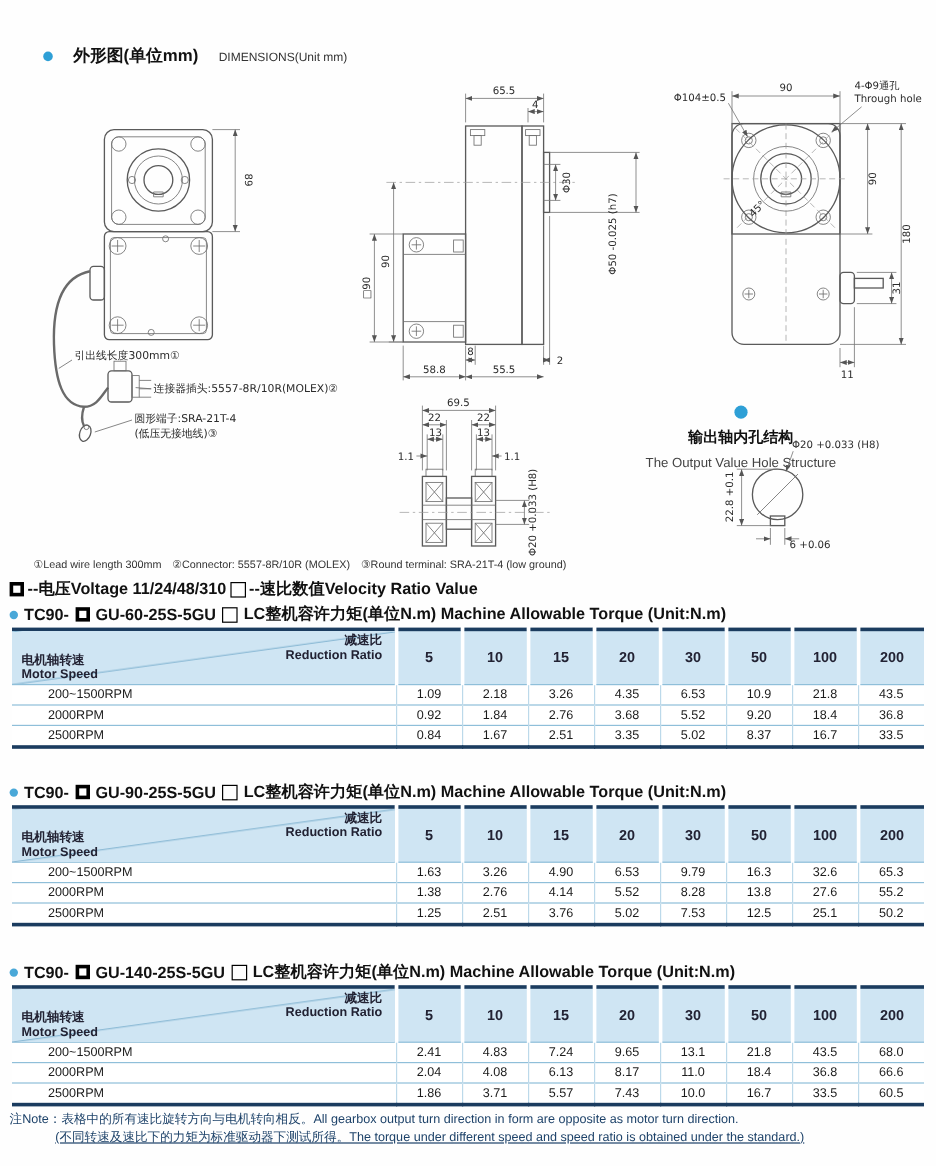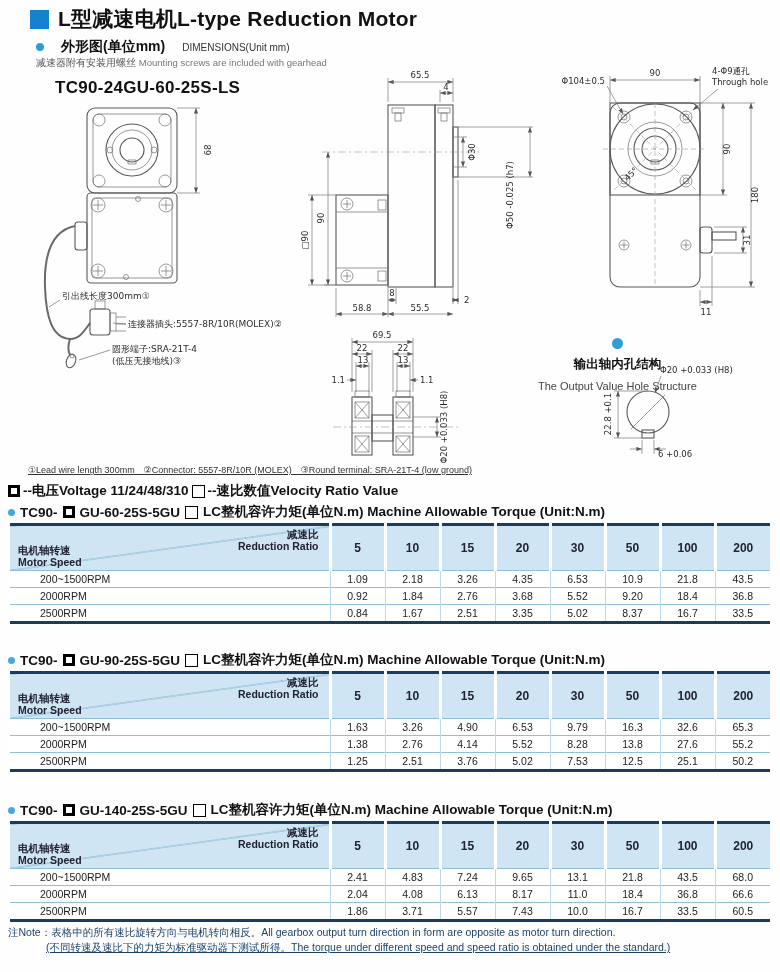--- a/index.html
+++ b/index.html
@@ -27,21 +27,21 @@
   .dash{stroke:#9a9a9a;stroke-width:0.6;fill:none;stroke-dasharray:5 3;}
   text.dt{font-size:8.5px;fill:#2b2b2b;font-family:"DejaVu Sans",sans-serif;}
   text.lbl{font-size:9px;fill:#2b2b2b;font-family:"DejaVu Sans",sans-serif;}
   .wire{fill:none;stroke:#6a6a6a;stroke-width:2;}
 
   .shaft-sec-head{position:absolute;left:538px;top:338px;display:flex;align-items:center;gap:7px;flex-direction:column;}
   .shaft-sec-head .dot-bullet{width:11px;height:11px;}
   .shaft-zh{font-size:12.5px;font-weight:bold;}
   .shaft-en{font-size:11px;color:#444;}
 
-  .footnote{position:absolute;left:28px;top:464px;font-size:9px;color:#333;text-decoration:underline;}
+  .footnote{position:absolute;left:28px;top:464px;font-size:9px;color:#333;}
 
   .legend{position:absolute;left:8px;top:482px;font-size:13.5px;font-weight:bold;display:flex;align-items:center;gap:3px;}
   .sq-filled{display:inline-block;width:12px;height:12px;background:#000;position:relative;flex:none;}
   .sq-filled::after{content:"";position:absolute;left:3px;top:3px;right:3px;bottom:3px;background:#fff;}
   .sq-open{display:inline-block;width:11px;height:11px;border:1.5px solid #000;flex:none;}
 
   .tbl-title{position:absolute;left:8px;display:flex;align-items:center;gap:5px;font-size:13.5px;font-weight:bold;}
   .tbl-title .dot-bullet{width:7px;height:7px;background:#4aa8d8;}
   .torque-table{position:absolute;left:10px;width:760px;border-collapse:collapse;table-layout:fixed;
     border-top:3px solid #1b3c5f;border-bottom:3px solid #1b3c5f;}
@@ -64,35 +64,26 @@
 <div class="page">
 
   <svg width="0" height="0" style="position:absolute">
     <defs>
       <marker id="arr" markerWidth="9" markerHeight="8" refX="8" refY="3" orient="auto-start-reverse">
         <path d="M0,0 L8,3 L0,6 z" fill="#555"></path>
       </marker>
     </defs>
   </svg>
 
-  <div class="title-row">
-    <span class="blue-sq"></span>
-    <span class="page-title">L型减速电机L-type Reduction Motor</span>
-  </div>
 
   <div class="sec-line">
     <span class="dot-bullet"></span>
     <span class="sec-zh">外形图(单位mm)</span>
     <span class="sec-en">DIMENSIONS(Unit mm)</span>
   </div>
-  <div class="mount-line">
-    <span>减速器附有安装用螺丝</span>
-    <span class="en">Mounting screws are included with gearhead</span>
-  </div>
-  <div class="model-name">TC90-24GU-60-25S-LS</div>
 
   <svg style="left:18px;top:95px" width="290" height="300" viewBox="0 0 290 300">
     <rect class="outline" x="69" y="13" width="90" height="85" rx="8"></rect>
     <rect class="thin" x="75" y="19" width="78" height="73" rx="6"></rect>
     <circle class="thin" cx="81" cy="25" r="6"></circle>
       <circle class="thin" cx="147" cy="25" r="6"></circle>
     <circle class="thin" cx="81" cy="86" r="6"></circle>
       <circle class="thin" cx="147" cy="86" r="6"></circle>
     <circle class="outline" cx="114" cy="55" r="26"></circle>
     <circle class="thin" cx="114" cy="55" r="20"></circle>

